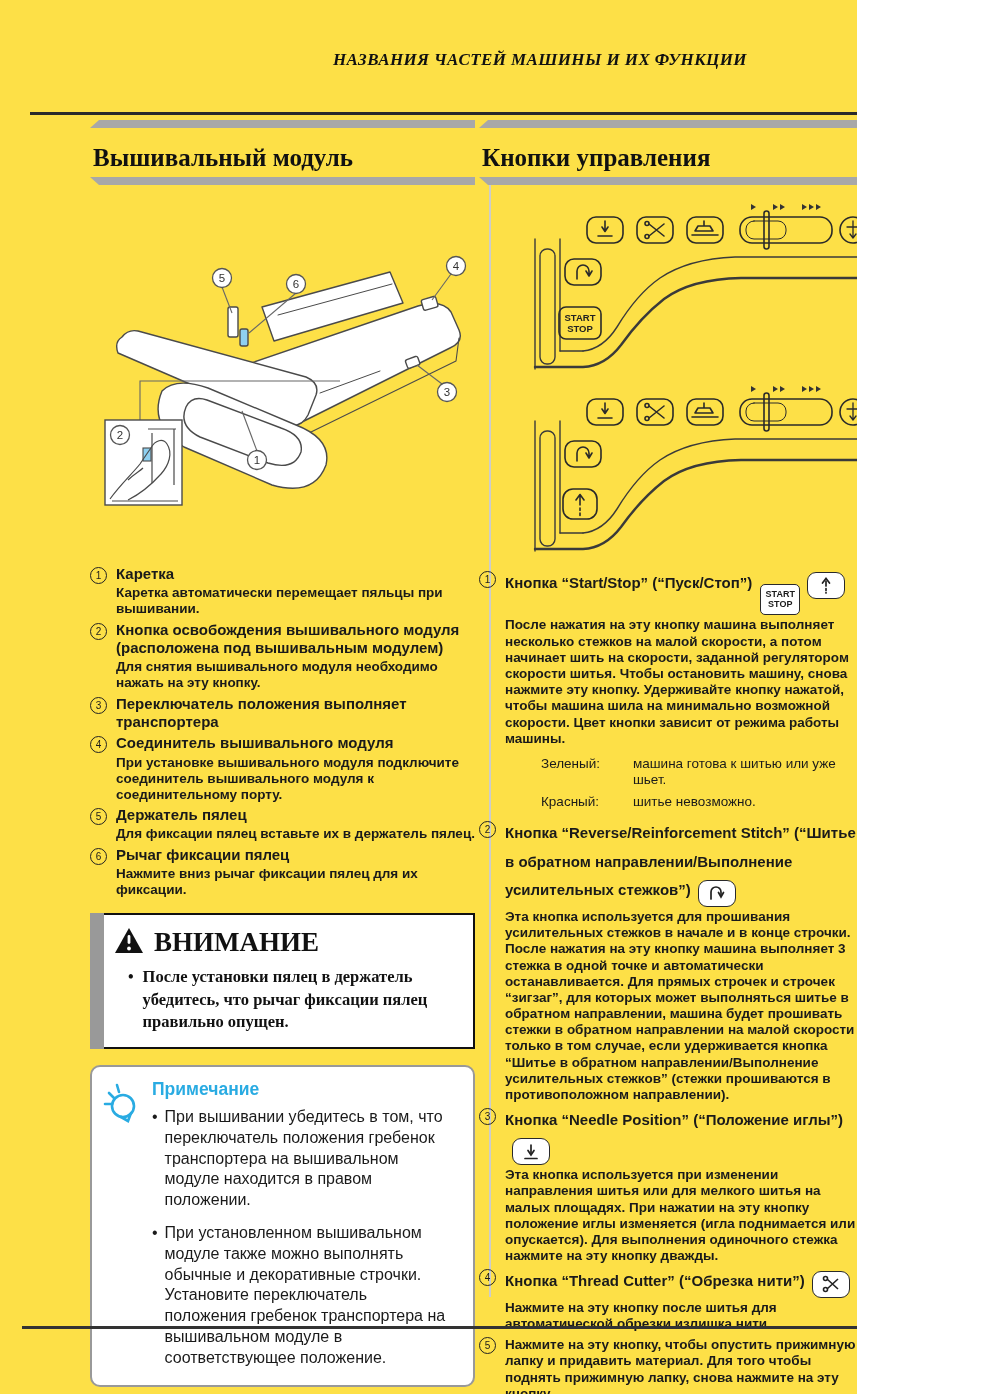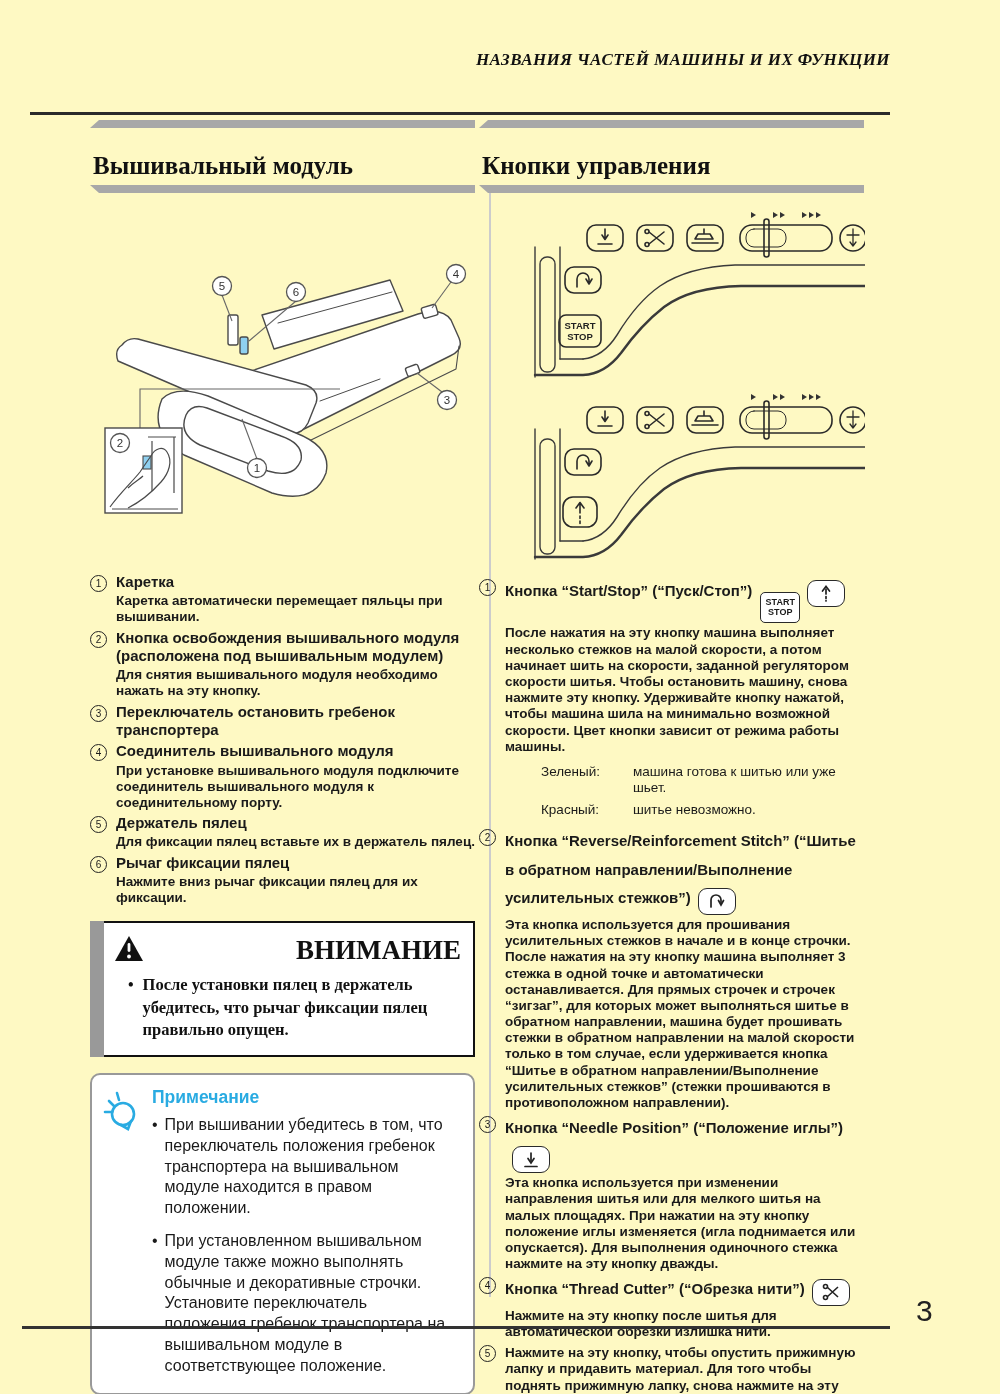--- a/index.html
+++ b/index.html
@@ -1,32 +1,32 @@
 <!DOCTYPE html>
 <html><head>
 <meta charset="utf-8">
 <style>
   html,body{margin:0;padding:0;background:#fff;}
-  .page{position:relative;width:1000px;height:1394px;background:#fef9c3;overflow:hidden;
+  .page{position:relative;width:857px;height:1394px;background:#fde047;overflow:hidden;
         font-family:"Liberation Sans",sans-serif;color:#1a1a1a;}
   
   .running-head{position:absolute;top:50px;right:110px;font-family:"Liberation Serif",serif;
         font-style:italic;font-weight:bold;font-size:17px;letter-spacing:.4px;color:#111;}
   .rule-top{position:absolute;top:112px;left:30px;width:860px;height:3px;background:#2a2a2a;}
   .divider{position:absolute;left:489px;top:185px;width:2px;height:1112px;background:#ccc;}
   
   .col{position:absolute;top:120px;width:385px;}
   .col-left{left:90px;}
   .col-right{left:479px;}
   
   .bar{height:8px;background:#a8a8a8;}
   .bar-top{clip-path:polygon(9px 0,100% 0,100% 100%,0 100%);}
   .bar-bot{clip-path:polygon(0 0,100% 0,100% 100%,9px 100%);}
   .section-label{font-family:"Liberation Serif",serif;font-weight:bold;font-size:25px;
-        padding:5px 0 5px 3px;color:#111;margin-top:19px;}
+        padding:16px 0 5px 3px;color:#111;}
   
   .plist{margin-top:18px;}
   .pitem{display:grid;grid-template-columns:25px 1fr;column-gap:1px;margin-bottom:3px;}
   .cnum{width:15px;height:15px;border:1.4px solid #222;border-radius:50%;display:flex;
         align-items:center;justify-content:center;font-size:10px;font-weight:normal;margin-top:2px;}
   .phead{font-weight:bold;font-size:15px;line-height:1.22;}
   .pbody{font-size:13.5px;line-height:1.2;margin-top:2px;font-weight:bold;}
   .iconline{line-height:1.9;}
   
   .ibtn{display:inline-flex;align-items:center;justify-content:center;width:36px;height:25px;
@@ -36,21 +36,21 @@
         width:38px;height:29px;border:1.8px solid #2a2a2a;border-radius:5px;margin-left:8px;
         vertical-align:-9px;font-size:9px;font-weight:bold;line-height:1.1;background:#fff;}
   
   .status{margin:9px 0 4px 36px;}
   .status-row{display:flex;font-size:13.5px;line-height:1.2;margin-bottom:6px;}
   .status-label{width:92px;flex:none;}
   
   .warnbox{position:relative;margin-top:15px;min-height:110px;}
   .warn-band{position:absolute;left:0;top:0;width:14px;height:100%;background:#999;}
   .warn-inner{margin-left:10px;border:2.2px solid #111;background:#fff;padding:8px 12px 12px;}
-  .warn-titlerow{display:flex;align-items:center;justify-content:space-between;gap:10px;margin:4px 0 8px;}
+  .warn-titlerow{display:flex;align-items:center;justify-content:flex-start;gap:10px;margin:4px 0 8px;}
   .warn-title{font-family:"Liberation Serif",serif;font-weight:bold;font-size:27px;color:#111;}
   .warn-bullet{display:flex;gap:9px;padding:0 2px 2px 14px;}
   .warn-bullet .bdot{font-size:16px;line-height:1.35;}
   .warn-text{font-family:"Liberation Serif",serif;font-weight:bold;font-size:16.5px;line-height:1.35;color:#111;}
   
   .notebox{position:relative;margin-top:16px;border:2px solid #999;border-radius:10px;
         padding:12px 22px 16px 12px;background:#fff;}
   .note-icon{position:absolute;left:9px;top:12px;}
   .note-title{margin-left:48px;font-weight:bold;font-size:17.5px;}
   .note-li{display:flex;gap:7px;margin-left:48px;margin-top:7px;font-size:16px;line-height:1.3;}
@@ -158,21 +158,21 @@
       <div class="pitem">
           <span class="cnum">2</span>
         <div>
             <div class="phead">Кнопка освобождения вышивального модуля (расположена под вышивальным модулем)</div>
         <div class="pbody">Для снятия вышивального модуля необходимо нажать на эту кнопку.</div>
           </div>
         </div>
       <div class="pitem">
           <span class="cnum">3</span>
         <div>
-            <div class="phead">Переключатель остановить гребенок транспортера</div>
+            <div class="phead">Переключатель положения выполняет транспортера</div>
           </div>
         </div>
       <div class="pitem">
           <span class="cnum">4</span>
         <div>
             <div class="phead">Соединитель вышивального модуля</div>
         <div class="pbody">При установке вышивального модуля подключите соединитель вышивального модуля к соединительному порту.</div>
           </div>
         </div>
       <div class="pitem">

